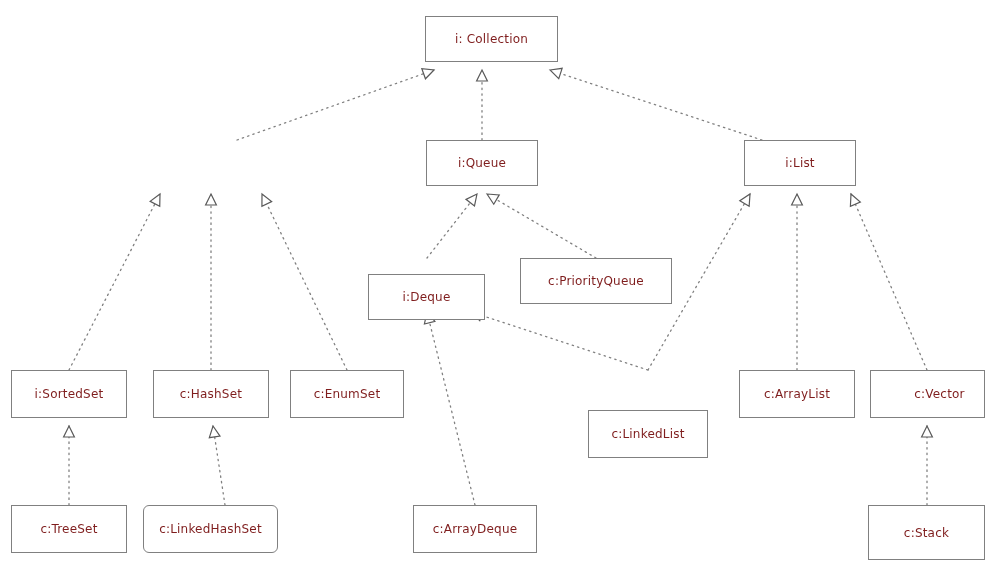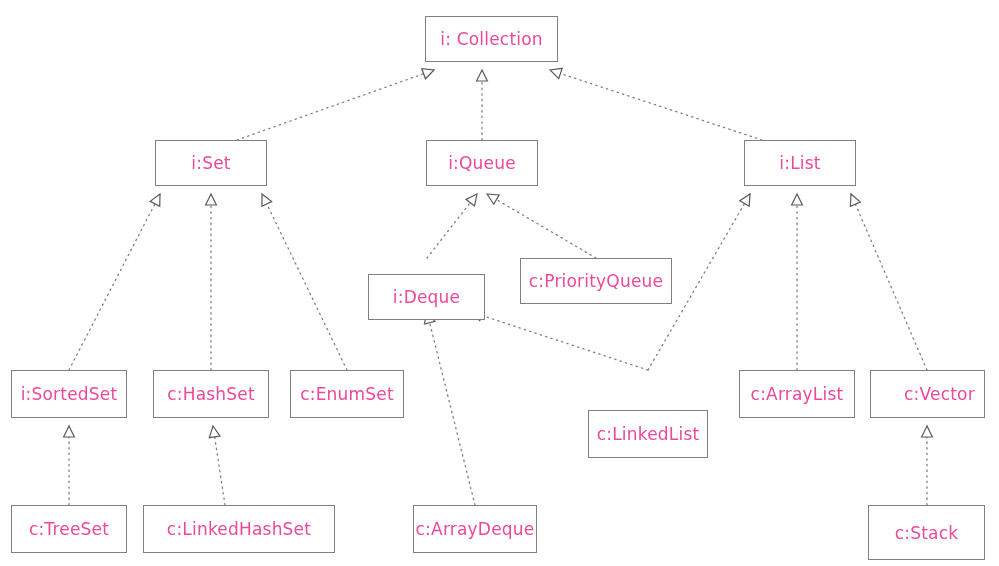--- a/index.html
+++ b/index.html
@@ -29,22 +29,22 @@
     box-sizing: border-box;
     background: #ffffff;
     border: 1.5px solid #808080;
     display: flex;
     align-items: center;
     justify-content: center;
     z-index: 2;
   }
   .uml-node .node-label {
     font-family: "DejaVu Sans", sans-serif;
-    font-size: 17px;
-    color: #ec4899;
+    font-size: 12px;
+    color: #7f1d1d;
     letter-spacing: 0.2px;
     white-space: nowrap;
   }
 </style>
 </head>
 <body>
 
 <div id="diagram-root" style="background: rgb(255, 255, 255);">
   <svg id="edge-layer" viewBox="0 0 999 566" width="999" height="566" xmlns="http://www.w3.org/2000/svg">
       <line x1="237" y1="140" x2="434" y2="70" stroke="#808080" stroke-width="1.3" stroke-linecap="round" stroke-dasharray="1.4 4.2"></line>
@@ -76,23 +76,20 @@
       <line x1="69" y1="505" x2="69" y2="426" stroke="#808080" stroke-width="1.3" stroke-linecap="round" stroke-dasharray="1.4 4.2"></line>
       <polygon points="69,426 74.4,437 63.6,437" fill="#ffffff" stroke="#595959" stroke-width="1.2" stroke-linejoin="miter"></polygon>
       <line x1="225" y1="505" x2="213" y2="426" stroke="#808080" stroke-width="1.3" stroke-linecap="round" stroke-dasharray="1.4 4.2"></line>
       <polygon points="213,426 219.99069702884478,436.06430102147687 209.31317696974995,437.68620280260524" fill="#ffffff" stroke="#595959" stroke-width="1.2" stroke-linejoin="miter"></polygon>
       <line x1="927" y1="505" x2="927" y2="426" stroke="#808080" stroke-width="1.3" stroke-linecap="round" stroke-dasharray="1.4 4.2"></line>
       <polygon points="927,426 932.4,437 921.6,437" fill="#ffffff" stroke="#595959" stroke-width="1.2" stroke-linejoin="miter"></polygon>
     </svg>
 <div class="uml-node" style="left: 425px; top: 16px; width: 133px; height: 46px; border-color: rgb(128, 128, 128); background: rgb(255, 255, 255);">
       <span class="node-label">i: Collection</span>
     </div>
-    <div class="uml-node" style="left: 155px; top: 140px; width: 112px; height: 46px; border-color: rgb(128, 128, 128); background: rgb(255, 255, 255);">
-      <span class="node-label">i:Set</span>
-    </div>
     <div class="uml-node" style="left: 426px; top: 140px; width: 112px; height: 46px; border-color: rgb(128, 128, 128); background: rgb(255, 255, 255);">
       <span class="node-label">i:Queue</span>
     </div>
     <div class="uml-node" style="left: 744px; top: 140px; width: 112px; height: 46px; border-color: rgb(128, 128, 128); background: rgb(255, 255, 255);">
       <span class="node-label">i:List</span>
     </div>
     <div class="uml-node" style="left: 368px; top: 258px; width: 117px; height: 46px; border-color: rgb(128, 128, 128); background: rgb(255, 255, 255); margin-top: 16px;">
       <span class="node-label">i:Deque</span>
     </div>
     <div class="uml-node" style="left: 520px; top: 258px; width: 152px; height: 46px; border-color: rgb(128, 128, 128); background: rgb(255, 255, 255);">
@@ -112,21 +109,21 @@
     </div>
     <div class="uml-node" style="left: 739px; top: 370px; width: 116px; height: 48px; border-color: rgb(128, 128, 128); background: rgb(255, 255, 255);">
       <span class="node-label">c:ArrayList</span>
     </div>
     <div class="uml-node" style="left: 870px; top: 370px; width: 115px; height: 48px; border-color: rgb(128, 128, 128); background: rgb(255, 255, 255); padding-left: 24px;">
       <span class="node-label">c:Vector</span>
     </div>
     <div class="uml-node" style="left: 11px; top: 505px; width: 116px; height: 48px; border-color: rgb(128, 128, 128); background: rgb(255, 255, 255);">
       <span class="node-label">c:TreeSet</span>
     </div>
-    <div class="uml-node" style="left: 143px; top: 505px; width: 192px; height: 48px; border-color: rgb(128, 128, 128); background: rgb(255, 255, 255);">
+    <div class="uml-node" style="left: 143px; top: 505px; width: 135px; height: 48px; border-color: rgb(128, 128, 128); background: rgb(255, 255, 255); border-radius: 6px;">
       <span class="node-label">c:LinkedHashSet</span>
     </div>
     <div class="uml-node" style="left: 413px; top: 505px; width: 124px; height: 48px; border-color: rgb(128, 128, 128); background: rgb(255, 255, 255);">
       <span class="node-label">c:ArrayDeque</span>
     </div>
     <div class="uml-node" style="left: 868px; top: 505px; width: 117px; height: 55px; border-color: rgb(128, 128, 128); background: rgb(255, 255, 255);">
       <span class="node-label">c:Stack</span>
     </div>
   </div>
 

